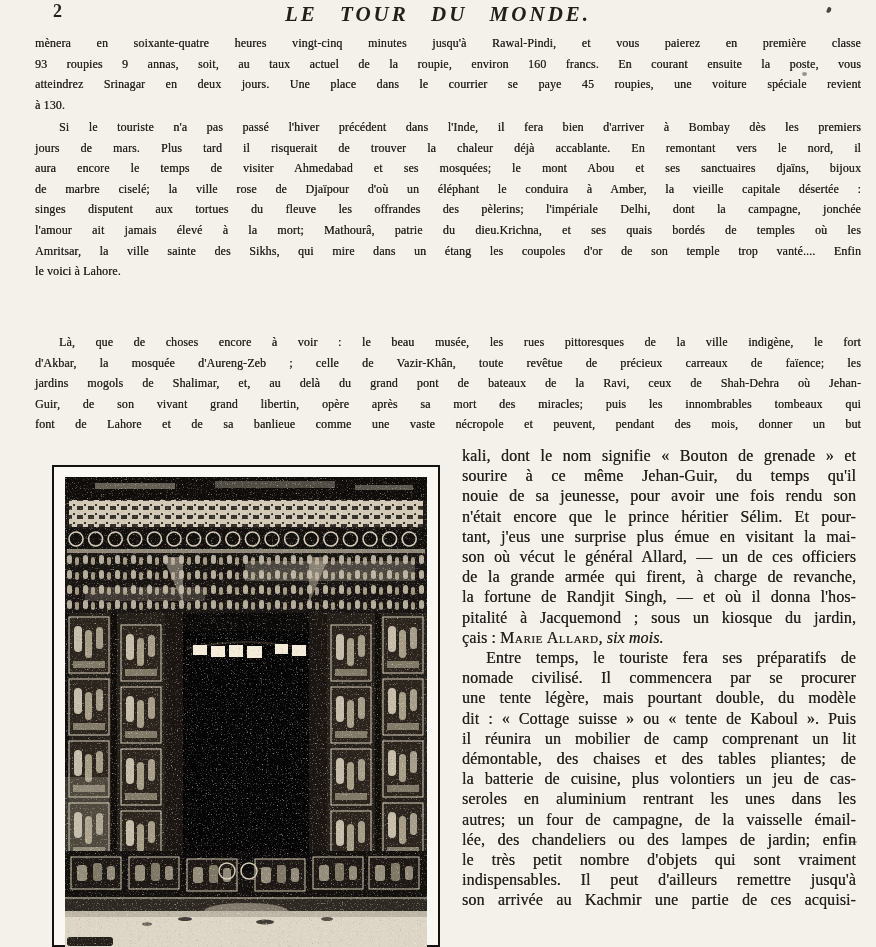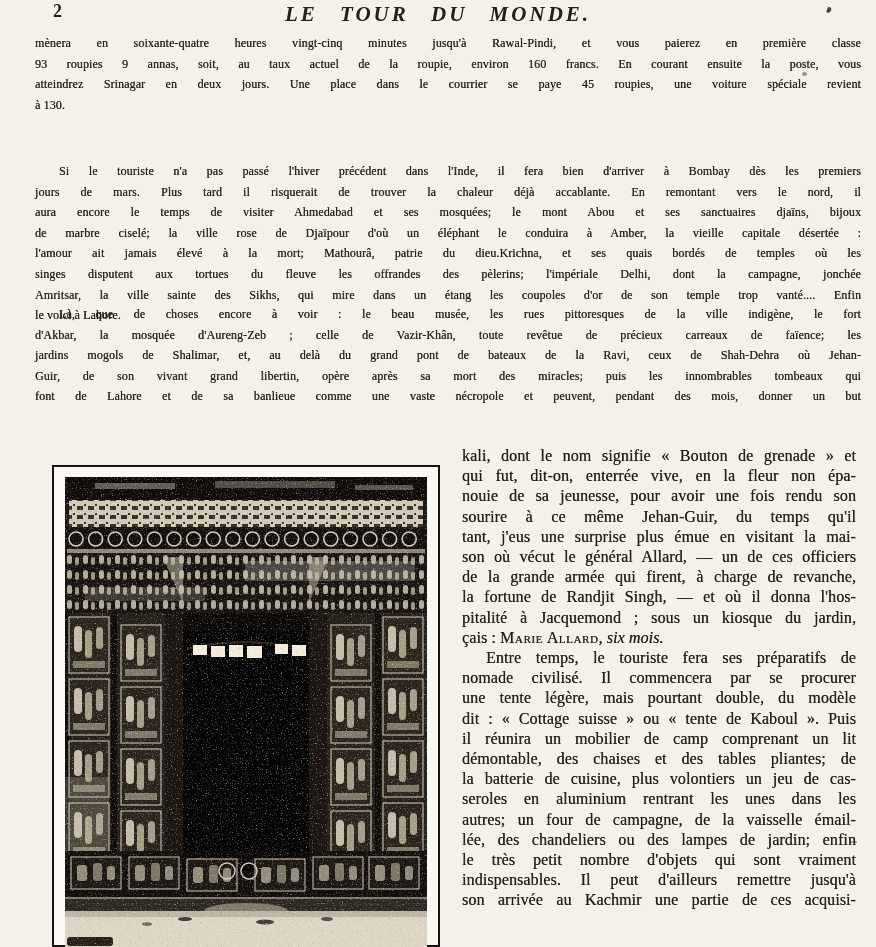--- a/index.html
+++ b/index.html
@@ -24,22 +24,22 @@
            line-height:20.2px; text-shadow:.3px 0 0 rgba(32,29,26,.72); letter-spacing:.1px; }
   .line { text-align:justify; text-align-last:justify; }
   .line.ind { text-indent:24px; }
   .line.end { text-align-last:left; }
   .sc { font-variant:small-caps; letter-spacing:.6px; }
   .it { font-style:italic; }
   .figure { position:absolute; left:52px; top:465px; width:388px; height:482px; }
   .figure svg { display:block; width:388px; height:482px; }
   .speck { position:absolute; background:#4a453e; border-radius:50%; }
   #p1 { top:33px; }
-  #p2 { top:117px;margin-top:44px; }
-  #p3 { top:304px; }
+  #p2 { top:117px; }
+  #p3 { top:332px; }
 </style>
 </head>
 <body>
 
 <div class="page">
 
   <div class="pagenum">2</div>
   <div class="journal-title">LE TOUR DU MONDE.</div>
 
   <div class="speck" style="left:827px;top:7px;width:4px;height:6px;border-radius:2px 2px 3px 1px;transform:rotate(20deg);"></div>
@@ -50,22 +50,22 @@
       <div class="line">mènera en soixante-quatre heures vingt-cinq minutes jusqu'à Rawal-Pindi, et vous paierez en première classe</div>
       <div class="line">93 roupies 9 annas, soit, au taux actuel de la roupie, environ 160 francs. En courant ensuite la poste, vous</div>
       <div class="line">atteindrez Srinagar en deux jours. Une place dans le courrier se paye 45 roupies, une voiture spéciale revient</div>
       <div class="line end">à 130.</div>
     </div>
   <div id="p2" class="block">
       <div class="line ind">Si le touriste n'a pas passé l'hiver précédent dans l'Inde, il fera bien d'arriver à Bombay dès les premiers</div>
       <div class="line">jours de mars. Plus tard il risquerait de trouver la chaleur déjà accablante. En remontant vers le nord, il</div>
       <div class="line">aura encore le temps de visiter Ahmedabad et ses mosquées; le mont Abou et ses sanctuaires djaïns, bijoux</div>
       <div class="line">de marbre ciselé; la ville rose de Djaïpour d'où un éléphant le conduira à Amber, la vieille capitale désertée :</div>
+      <div class="line">singes disputent aux tortues du fleuve les offrandes des pèlerins; l'impériale Delhi, dont la campagne, jonchée</div>
       <div class="line">l'amour ait jamais élevé à la mort; Mathourâ, patrie du dieu.Krichna, et ses quais bordés de temples où les</div>
-      <div class="line">singes disputent aux tortues du fleuve les offrandes des pèlerins; l'impériale Delhi, dont la campagne, jonchée</div>
       <div class="line">Amritsar, la ville sainte des Sikhs, qui mire dans un étang les coupoles d'or de son temple trop vanté.... Enfin</div>
       <div class="line end">le voici à Lahore.</div>
     </div>
   <div id="p3" class="block">
       <div class="line ind">Là, que de choses encore à voir : le beau musée, les rues pittoresques de la ville indigène, le fort</div>
       <div class="line">d'Akbar, la mosquée d'Aureng-Zeb ; celle de Vazir-Khân, toute revêtue de précieux carreaux de faïence; les</div>
       <div class="line">jardins mogols de Shalimar, et, au delà du grand pont de bateaux de la Ravi, ceux de Shah-Dehra où Jehan-</div>
       <div class="line">Guir, de son vivant grand libertin, opère après sa mort des miracles; puis les innombrables tombeaux qui</div>
       <div class="line">font de Lahore et de sa banlieue comme une vaste nécropole et peuvent, pendant des mois, donner un but</div>
     </div>
@@ -216,23 +216,23 @@
 
           <rect x="0" y="0" width="362" height="470" fill="#fff" filter="url(#whitespeck)" opacity=".5"></rect>
           <rect x="0" y="0" width="362" height="470" fill="#fff" filter="url(#darkspeck)" opacity=".3"></rect>
         </g>
       </g>
     </svg>
   </div>
 
   <div class="col">
       <div class="line">kali, dont le nom signifie « Bouton de grenade » et</div>
-      <div class="line">qui fut, dit-on, enterrée vive, en la fleur non épa-</div>
+      <div class="line">sourire à ce même Jehan-Guir, du temps qu'il</div>
       <div class="line">nouie de sa jeunesse, pour avoir une fois rendu son</div>
-      <div class="line">sourire à ce même Jehan-Guir, du temps qu'il</div>
+      <div class="line">n'était encore que le prince héritier Sélim. Et pour-</div>
       <div class="line">tant, j'eus une surprise plus émue en visitant la mai-</div>
       <div class="line">son où vécut le général Allard, — un de ces officiers</div>
       <div class="line">de la grande armée qui firent, à charge de revanche,</div>
       <div class="line">la fortune de Randjit Singh, — et où il donna l'hos-</div>
       <div class="line">pitalité à Jacquemond ; sous un kiosque du jardin,</div>
       <div class="line end"><span>çais : </span><span class="sc">Marie Allard</span><span class="it">, six mois.</span></div>
       <div class="line ind">Entre temps, le touriste fera ses préparatifs de</div>
       <div class="line">nomade civilisé. Il commencera par se procurer</div>
       <div class="line">une tente légère, mais pourtant double, du modèle</div>
       <div class="line">dit : « Cottage suisse » ou « tente de Kaboul ». Puis</div>

